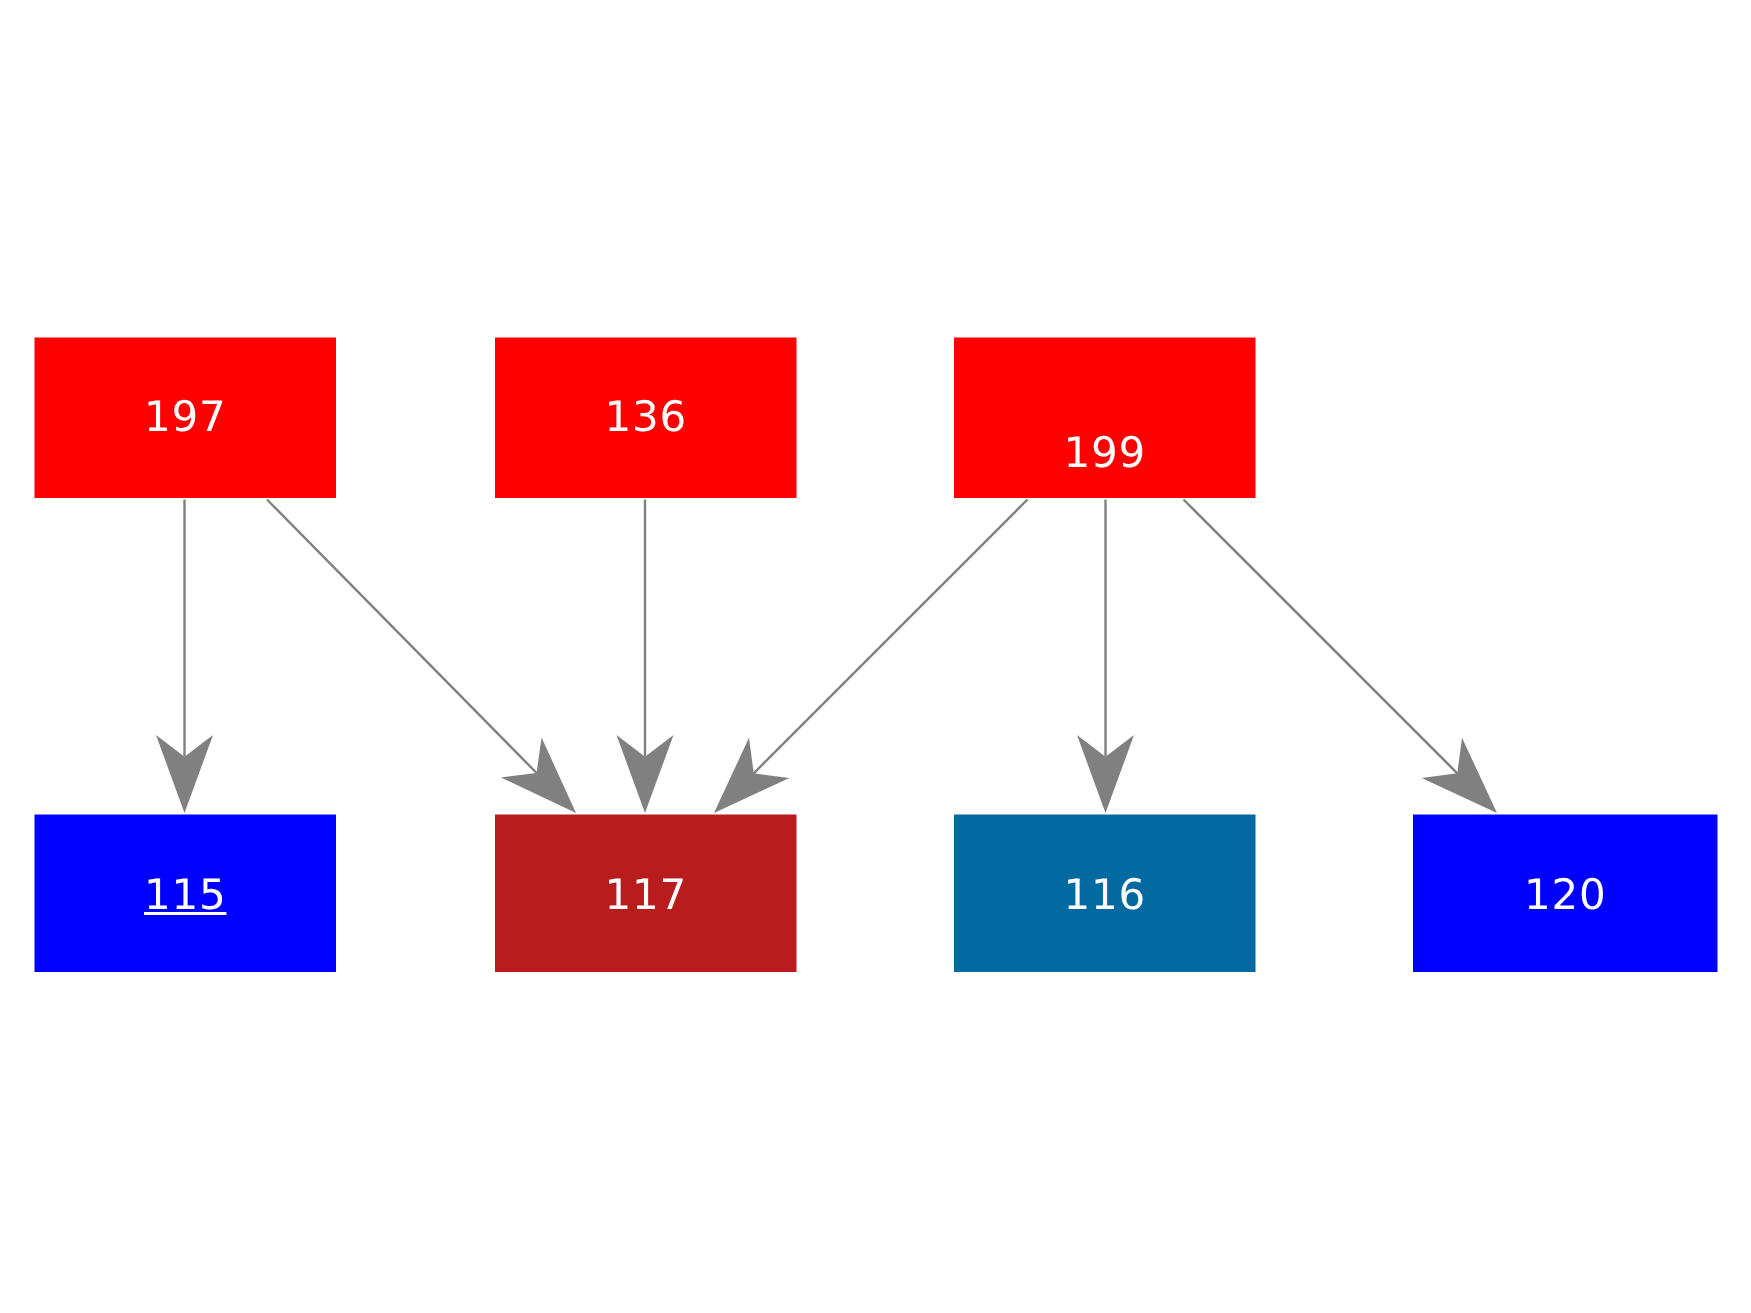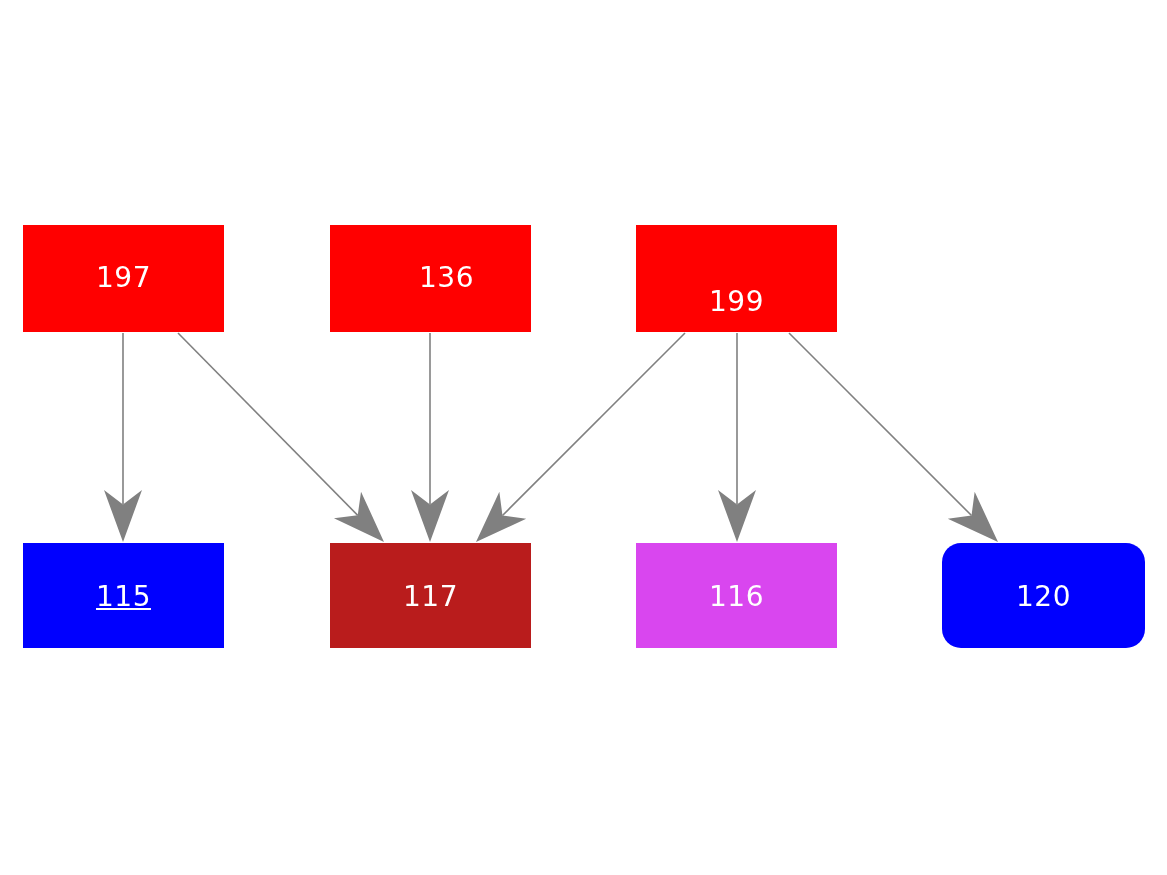--- a/index.html
+++ b/index.html
@@ -61,32 +61,32 @@
         <line x1="789" y1="333" x2="971.5259221123756" y2="515.5259221123756" stroke="#808080" stroke-width="1.6"></line>
         <polygon points="998,542 947.7954185357552,518.665476220844 971.5259221123756,515.5259221123756 974.665476220844,491.7954185357551" fill="#808080"></polygon>
       </g>
   </svg>
 
   <div id="nodes-layer">
       <div class="node-box" style="left: 23px; top: 225px; width: 201px; height: 107px; background: rgb(255, 0, 0);">
         <div class="node-label" style="top: 39px;">197</div>
       </div>
       <div class="node-box" style="left: 330px; top: 225px; width: 201px; height: 107px; background: rgb(255, 0, 0);">
-        <div class="node-label" style="top: 39px; padding-left: 16px;">136</div>
+        <div class="node-label" style="top: 39px;">136</div>
       </div>
       <div class="node-box" style="left: 636px; top: 225px; width: 201px; height: 107px; background: rgb(255, 0, 0);">
         <div class="node-label" style="top: 39px; margin-top: 24px;">199</div>
       </div>
       <div class="node-box" style="left: 23px; top: 543px; width: 201px; height: 105px; background: rgb(0, 0, 255);">
         <div class="node-label" style="top: 40px; text-decoration: underline;">115</div>
       </div>
       <div class="node-box" style="left: 330px; top: 543px; width: 201px; height: 105px; background: #b91c1c;">
         <div class="node-label" style="top: 40px;">117</div>
       </div>
-      <div class="node-box" style="left: 636px; top: 543px; width: 201px; height: 105px; background: #d946ef;">
+      <div class="node-box" style="left: 636px; top: 543px; width: 201px; height: 105px; background: #0369a1;">
         <div class="node-label" style="top: 40px;">116</div>
       </div>
-      <div class="node-box" style="left: 942px; top: 543px; width: 203px; height: 105px; background: rgb(0, 0, 255); border-radius: 19px;">
+      <div class="node-box" style="left: 942px; top: 543px; width: 203px; height: 105px; background: rgb(0, 0, 255);">
         <div class="node-label" style="top: 40px;">120</div>
       </div>
     </div>
 
 </div>
 
 </body></html>

